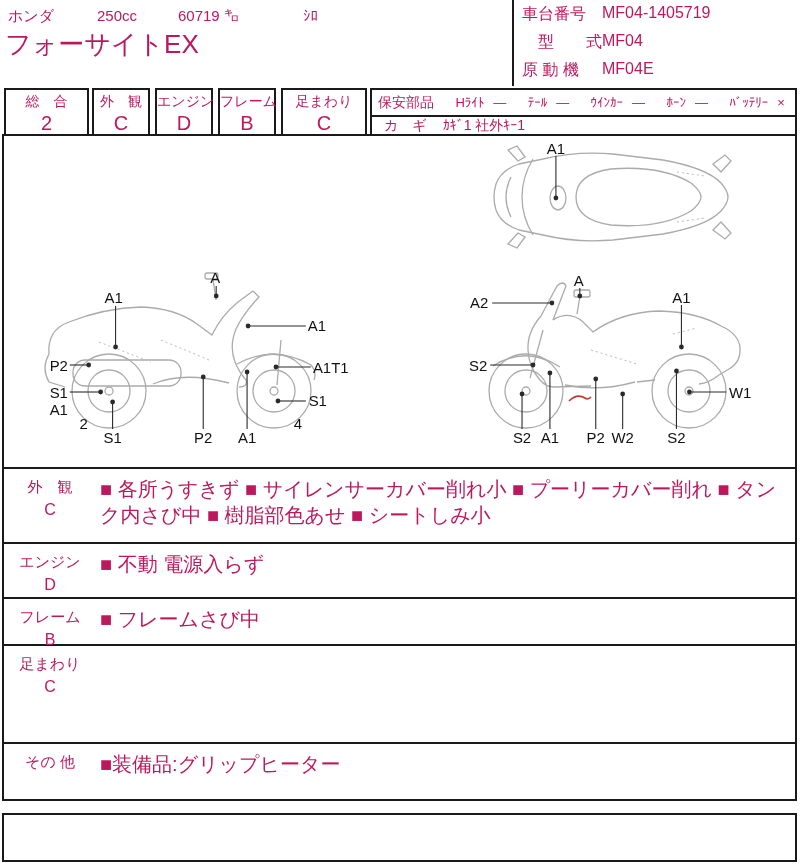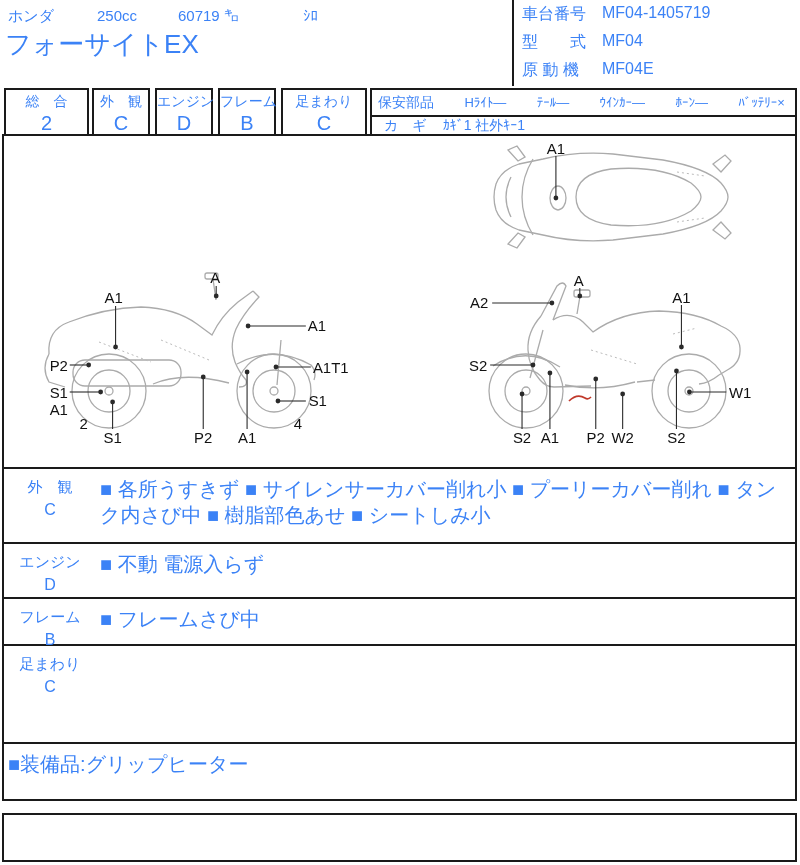--- a/index.html
+++ b/index.html
@@ -1,42 +1,42 @@
 <!DOCTYPE html>
 <html><head>
 <meta charset="utf-8">
 <style>
   html,body{margin:0;padding:0;background:#fff;}
   .page{position:relative;width:800px;height:865px;background:#fff;overflow:hidden;
-        font-family:"Liberation Sans","DejaVu Sans",sans-serif;color:#3b82f6;}
+        font-family:"Liberation Sans","DejaVu Sans",sans-serif;color:#be185d;}
 
   
   .th-row1 span{position:absolute;top:7px;font-size:15px;white-space:pre;}
   .maker{left:8px;} .disp{left:97px;} .mileage{left:178px;} .bodycolor{left:303px;font-size:13px;}
   .model-name{position:absolute;left:5px;top:27px;font-size:26px;white-space:pre;}
   .th-divider{position:absolute;left:512px;top:0;width:2px;height:86px;background:#1a1a1a;}
   .th-right-row{position:absolute;left:522px;font-size:16px;white-space:pre;display:flex;}
   .th-right-row .lbl{display:inline-block;width:80px;}
-  .r1{top:4px;} .r2{top:32px;} .r3{top:60px;}
+  .r1{top:4px;} .r2{top:32px;text-align:right;} .r3{top:60px;}
 
   
   .ratings{position:absolute;top:88px;left:0;right:0;height:53px;}
   .rating-box{position:absolute;top:0;height:53px;border:2px solid #1a1a1a;box-sizing:border-box;
               text-align:center;background:#fff;}
   .rb0{left:4px;width:85px;} .rb1{left:92px;width:58px;} .rb2{left:155px;width:58px;}
   .rb3{left:218px;width:58px;} .rb4{left:281px;width:86px;}
   .rating-label{font-size:14px;margin-top:3px;white-space:pre;}
   .rating-grade{font-size:20px;line-height:24px;}
 
   .safety-box{position:absolute;top:0;left:370px;right:3px;height:53px;border:2px solid #1a1a1a;
               box-sizing:border-box;}
   .safety-r1{display:flex;align-items:center;height:25px;border-bottom:2px solid #1a1a1a;
              padding:0 10px 0 6px;justify-content:space-between;font-size:13px;white-space:pre;}
   .safety-r1 .sp-title{font-size:14px;}
-  .sp-item{display:flex;}
+  .sp-item{display:flex;gap:9px;}
   .safety-r2{display:flex;height:24px;padding-left:12px;font-size:14px;white-space:pre;}
   .safety-r2 .key-val{margin-left:16px;}
 
   
   .main-table{position:absolute;top:134px;left:2px;right:3px;border:2px solid #1a1a1a;background:#fff;}
   .diagram-box{position:relative;height:331px;border-bottom:2px solid #1a1a1a;}
   .diagram-box svg{position:absolute;}
   .sketch{stroke:#ababab;fill:none;stroke-width:1.3;}
   .sketch-dash{stroke:#bbb;fill:none;stroke-width:1;stroke-dasharray:2,3;}
   .red-mark{stroke:#c0392b;fill:none;stroke-width:1.7;}
@@ -300,18 +300,22 @@
       </div>
       <div class="sec-comments">■ フレームさび中</div>
     </div>
     <div class="section s4">
       <div class="sec-left">
         <div class="sec-label">足まわり</div>
         <div class="sec-grade">C</div>
       </div>
     </div>
     <div class="section s5">
+      <div class="sec-left">
+        <div class="sec-label">その 他</div>
+        <div class="sec-grade"></div>
+      </div>
       <div class="sec-comments">■装備品:グリップヒーター</div>
     </div>
   </div>
 
   <div class="bottom-box"></div>
 </div>
 
 </body></html>

